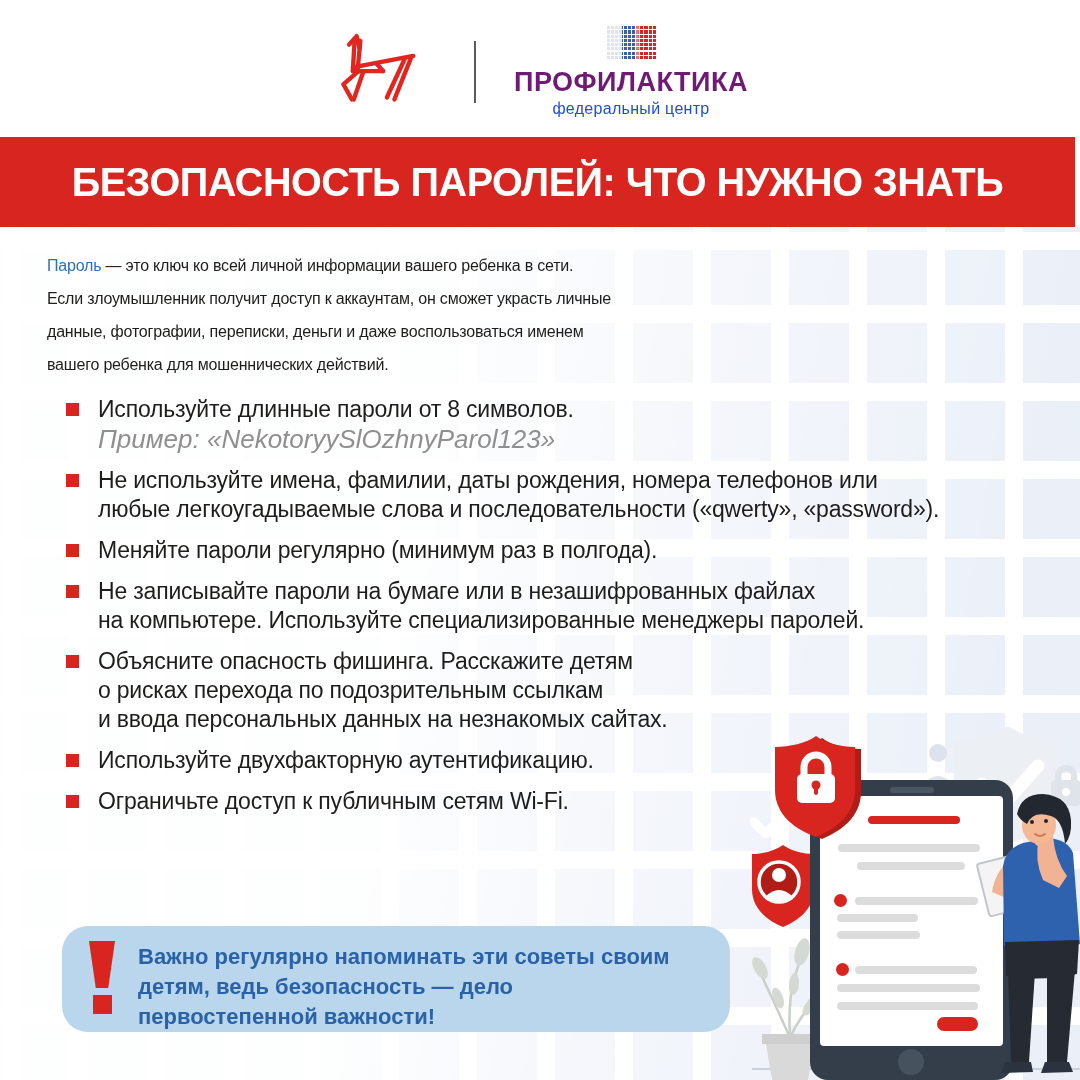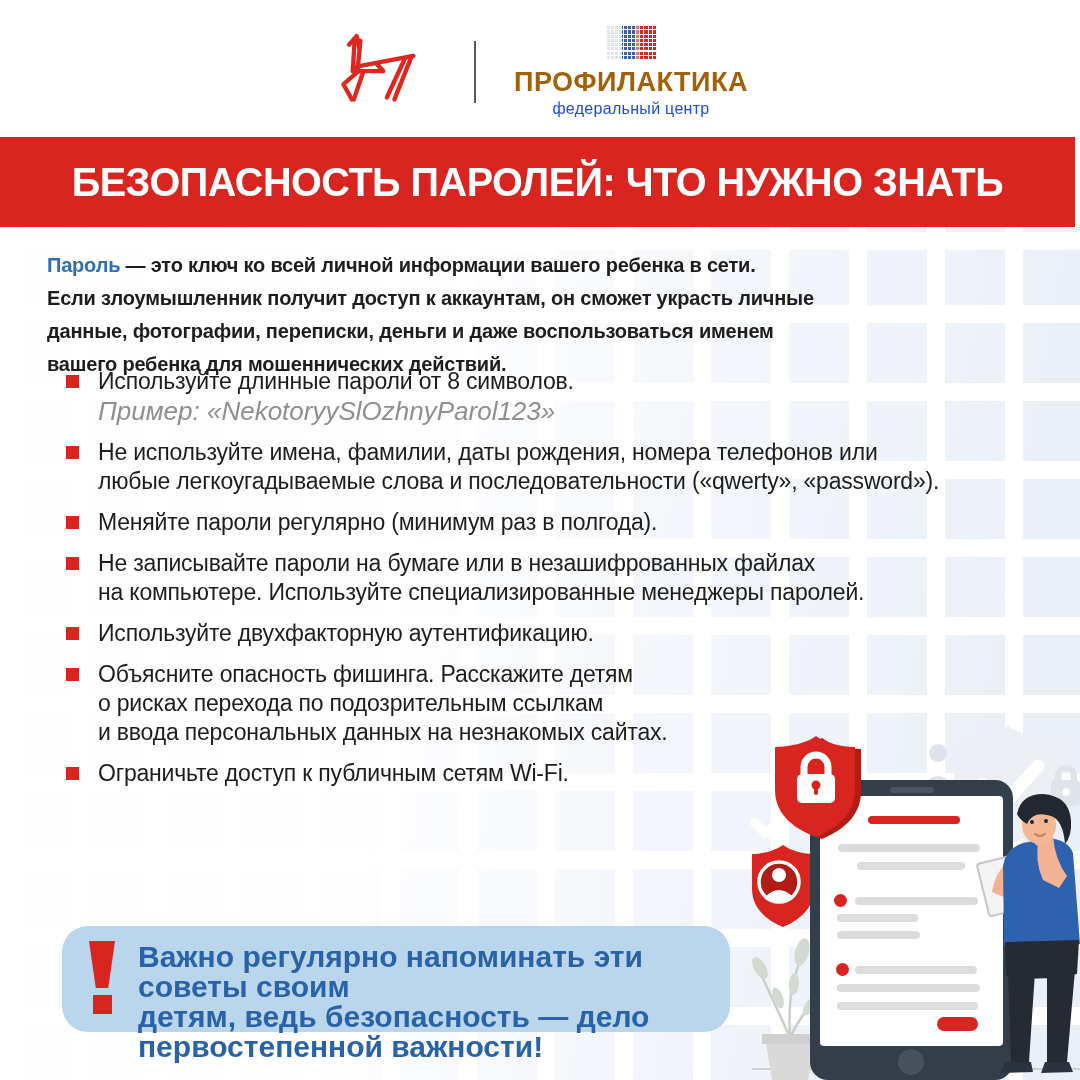--- a/index.html
+++ b/index.html
@@ -11,62 +11,62 @@
   .logo-row{position:absolute;top:22px;left:0;width:1080px;height:100px;display:flex;
             align-items:center;justify-content:center;gap:38px;}
   .horse-logo{width:104px;height:86px;}
   .logo-divider{width:2px;height:62px;background:#5a5a5a;}
   .brand{display:flex;flex-direction:column;align-items:center;}
   .brand-flag{width:50px;height:34px;margin-bottom:7px;
     background:
       repeating-linear-gradient(0deg, #fff 0 1px, transparent 1px 4.25px),
       repeating-linear-gradient(90deg, #fff 0 1px, transparent 1px 4.16px),
       linear-gradient(90deg,#dfe3ea 0 33%,#3a5fa8 33% 58%,#e4756f 58% 67%,#d8251f 67% 100%);}
-  .brand-name{font-size:27px;font-weight:bold;color:#a16207;letter-spacing:.5px;}
+  .brand-name{font-size:27px;font-weight:bold;color:#701a75;letter-spacing:.5px;}
   .brand-sub{font-size:16px;color:#1d4ed8;margin-top:2px;letter-spacing:.3px;}
 
   
   .banner{position:absolute;top:137px;left:0;width:1075px;height:90px;background:#d8251f;
           display:flex;align-items:center;justify-content:center;z-index:5;}
   .banner h1{margin:0;color:#fff;font-size:40px;font-weight:bold;letter-spacing:-.5px;
              transform:scaleX(.99);white-space:nowrap;}
 
   
   .content{position:absolute;top:227px;left:0;width:1080px;height:853px;
     background-color:#fff;
     background-image:
       linear-gradient(100deg, rgba(255,255,255,.95) 0 38%, rgba(255,255,255,.55) 60%, rgba(255,255,255,.12) 92%),
       repeating-linear-gradient(0deg, #fff 0 18px, transparent 18px 78px),
       repeating-linear-gradient(90deg, #fff 0 18px, transparent 18px 78px),
       linear-gradient(0deg, #e7edf7 0 100%);
     background-position:0 0, 0 23px, 69px 0, 0 0;}
 
   
   .intro{position:absolute;left:47px;top:22px;width:1010px;margin:0;
-         font-size:20px;font-weight:bold;color:#1d1d1b;line-height:33px;letter-spacing:-.2px;}
+         font-size:16px;font-weight:normal;color:#1d1d1b;line-height:33px;letter-spacing:-.2px;}
   .intro .hl{color:#2e6fb7;}
   .intro .rest{white-space:pre-line;color:#1d1d1b;}
 
   
-  .tips{position:absolute;left:66px;top:140px;width:975px;}
+  .tips{position:absolute;left:66px;top:168px;width:975px;}
   .tip{display:flex;margin-bottom:12px;}
   .tip .sq{flex:0 0 13px;width:13px;height:13px;background:#d8251f;margin-top:8px;}
   .tip-body{margin-left:19px;}
   .tip-text{margin:0;font-size:23px;color:#1d1d1b;line-height:29px;white-space:pre-line;letter-spacing:-.2px;}
   .tip-example{margin:1px 0 0 0;font-size:26px;font-style:italic;color:#8f8f8f;line-height:29px;white-space:pre-line;}
   .tip-example:empty{display:none;}
 
   
   .callout{position:absolute;left:62px;top:699px;width:668px;height:106px;background:#b9d6ec;
            border-radius:26px;z-index:4;}
   .exc{position:absolute;left:26px;top:15px;width:28px;display:flex;flex-direction:column;align-items:center;}
   .exc-bar{width:26px;height:47px;background:#d8251f;clip-path:polygon(0 0,100% 0,74% 100%,26% 100%);}
   .exc-dot{width:19px;height:19px;background:#d8251f;margin-top:7px;}
   .callout-text{position:absolute;left:76px;top:16px;width:580px;margin:0;
-                font-size:30px;font-weight:bold;color:#2a62a8;line-height:30px;white-space:pre-line;}
+                font-size:22px;font-weight:bold;color:#2a62a8;line-height:30px;white-space:pre-line;}
 
   
   .illus{position:absolute;left:750px;top:493px;width:330px;height:360px;z-index:3;}
   .illus *{position:absolute;}
   .floor{left:2px;top:348px;width:328px;height:2px;background:#ccd2da;}
   .tablet{left:60px;top:60px;width:203px;height:300px;background:#333e4a;border-radius:18px;
           box-sizing:border-box;padding:16px 10px 34px 10px;}
   .speaker{left:80px;top:7px;width:44px;height:6px;background:#4a5663;border-radius:3px;}
   .screen{position:relative!important;width:183px;height:250px;background:#fff;border-radius:4px;}
   .bar{height:8px;border-radius:4px;background:#dcdcdc;}
@@ -138,29 +138,29 @@
       <div class="tip">
         <span class="sq"></span>
         <div class="tip-body">
             <p class="tip-text">Не записывайте пароли на бумаге или в незашифрованных файлах
 на компьютере. Используйте специализированные менеджеры паролей.</p>
           </div>
       </div>
       <div class="tip">
         <span class="sq"></span>
         <div class="tip-body">
-            <p class="tip-text">Используйте двухфакторную аутентификацию.</p>
-          </div>
-      </div>
-      <div class="tip">
-        <span class="sq"></span>
-        <div class="tip-body">
             <p class="tip-text">Объясните опасность фишинга. Расскажите детям
 о рисках перехода по подозрительным ссылкам
 и ввода персональных данных на незнакомых сайтах.</p>
+          </div>
+      </div>
+      <div class="tip">
+        <span class="sq"></span>
+        <div class="tip-body">
+            <p class="tip-text">Используйте двухфакторную аутентификацию.</p>
           </div>
       </div>
       <div class="tip">
         <span class="sq"></span>
         <div class="tip-body">
             <p class="tip-text">Ограничьте доступ к публичным сетям Wi-Fi.</p>
           </div>
       </div>
     </div>
 

